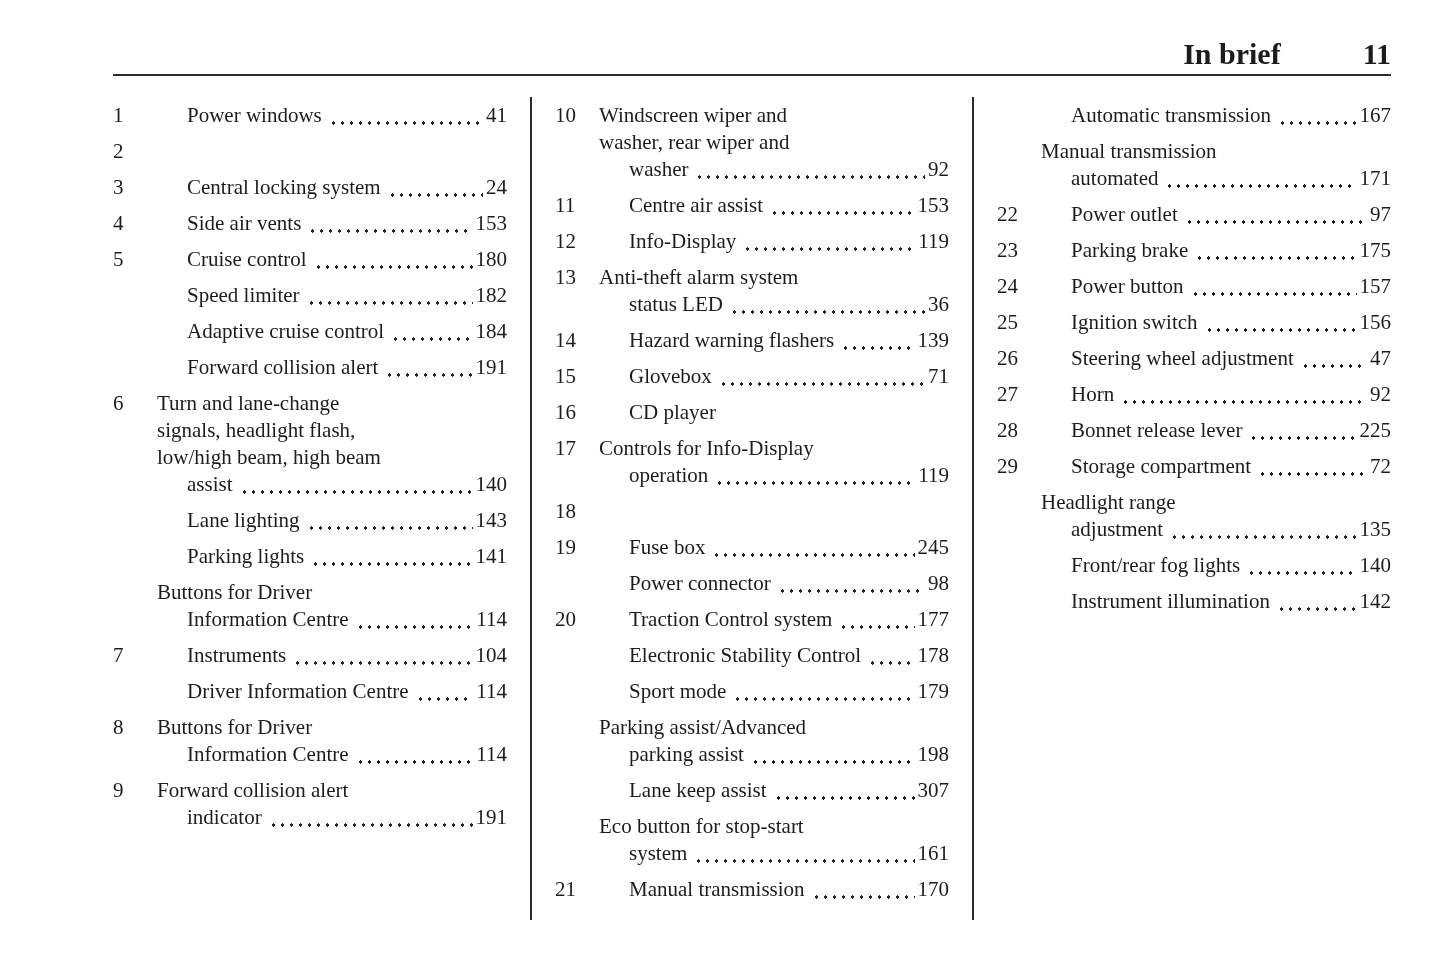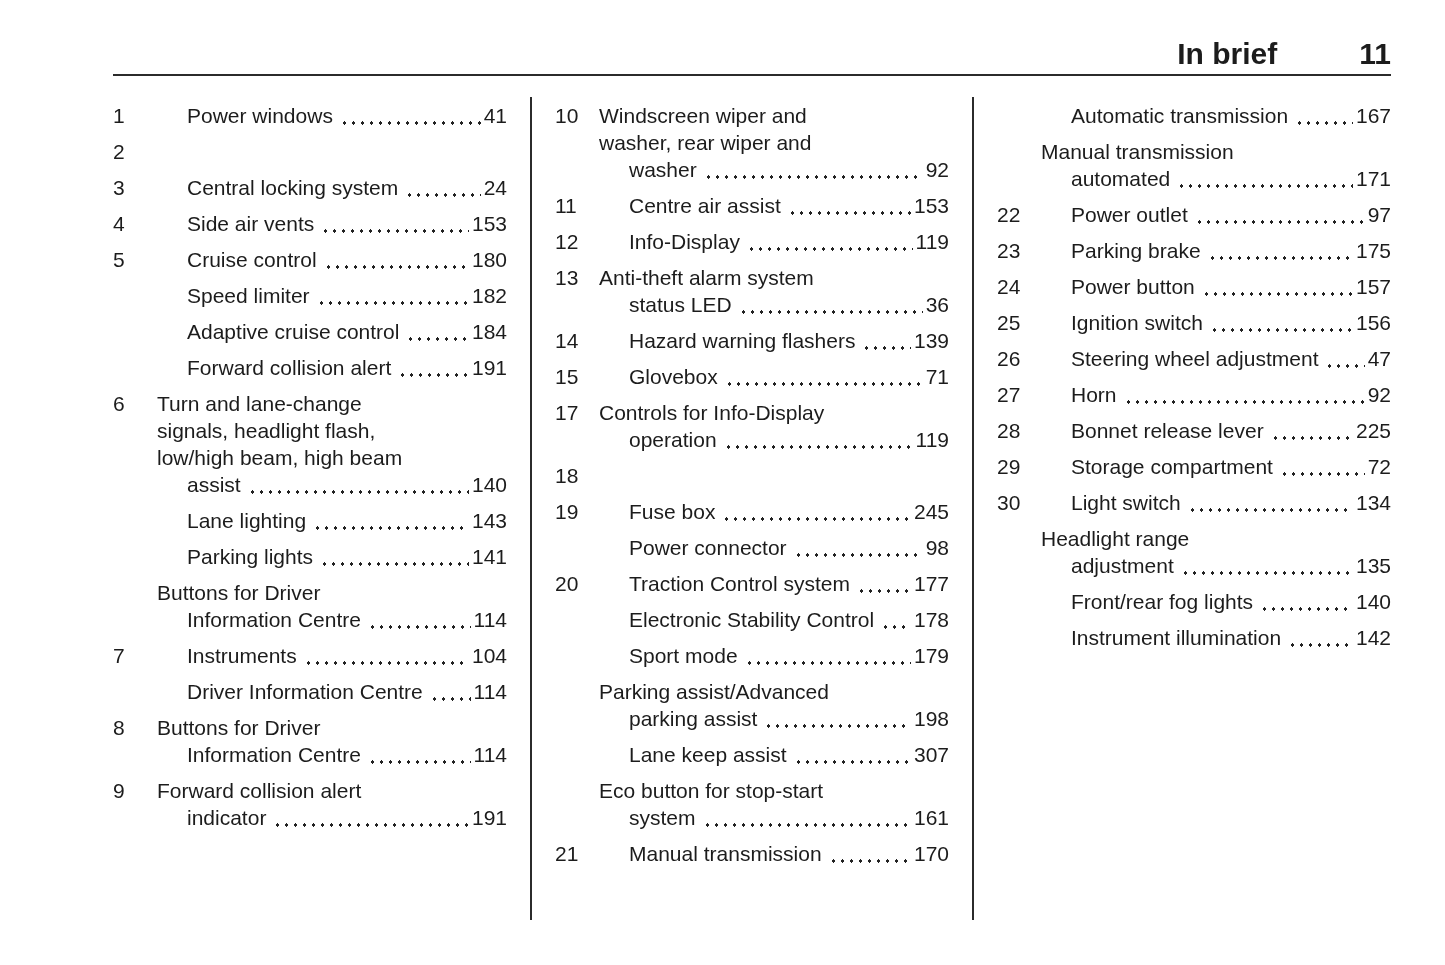--- a/index.html
+++ b/index.html
@@ -7,21 +7,21 @@
     padding: 0;
     background: #ffffff;
     width: 1445px;
     height: 965px;
     overflow: hidden;
   }
   .page {
     position: relative;
     width: 1445px;
     height: 965px;
-    font-family: Liberation Sans, sans-serif;
+    font-family: Liberation Serif, serif;
     color: #1c1c1c;
     background: #ffffff;
   }
   .hdr {
     position: absolute;
     top: 38px;
     left: 113px;
     width: 1278px;
     display: flex;
     justify-content: flex-end;
@@ -330,20 +330,28 @@
           <span class="num">15</span>
           <div class="ebody">
             <div class="last">
               <span class="lastline">Glovebox</span>
               <span class="dots"></span>
               <span class="pg">71</span>
             </div>
           </div>
         </div>
         <div class="entry">
+          <span class="num">16</span>
+          <div class="ebody">
+            <div class="last">
+              <span class="lastline">CD player</span>
+            </div>
+          </div>
+        </div>
+        <div class="entry">
           <span class="num">17</span>
           <div class="ebody">
             <div class="pre">Controls for Info-Display</div>
             <div class="last">
               <span class="lastline">operation</span>
               <span class="dots"></span>
               <span class="pg">119</span>
             </div>
           </div>
         </div>
@@ -536,30 +544,20 @@
             </div>
           </div>
         </div>
         <div class="entry">
           <span class="num">29</span>
           <div class="ebody">
             <div class="last">
               <span class="lastline">Storage compartment</span>
               <span class="dots"></span>
               <span class="pg">72</span>
-            </div>
-          </div>
-        </div>
-        <div class="entry">
-          <span class="num">30</span>
-          <div class="ebody">
-            <div class="last">
-              <span class="lastline">Light switch</span>
-              <span class="dots"></span>
-              <span class="pg">134</span>
             </div>
           </div>
         </div>
         <div class="entry">
           <span class="num"></span>
           <div class="ebody">
             <div class="pre">Headlight range</div>
             <div class="last">
               <span class="lastline">adjustment</span>
               <span class="dots"></span>

